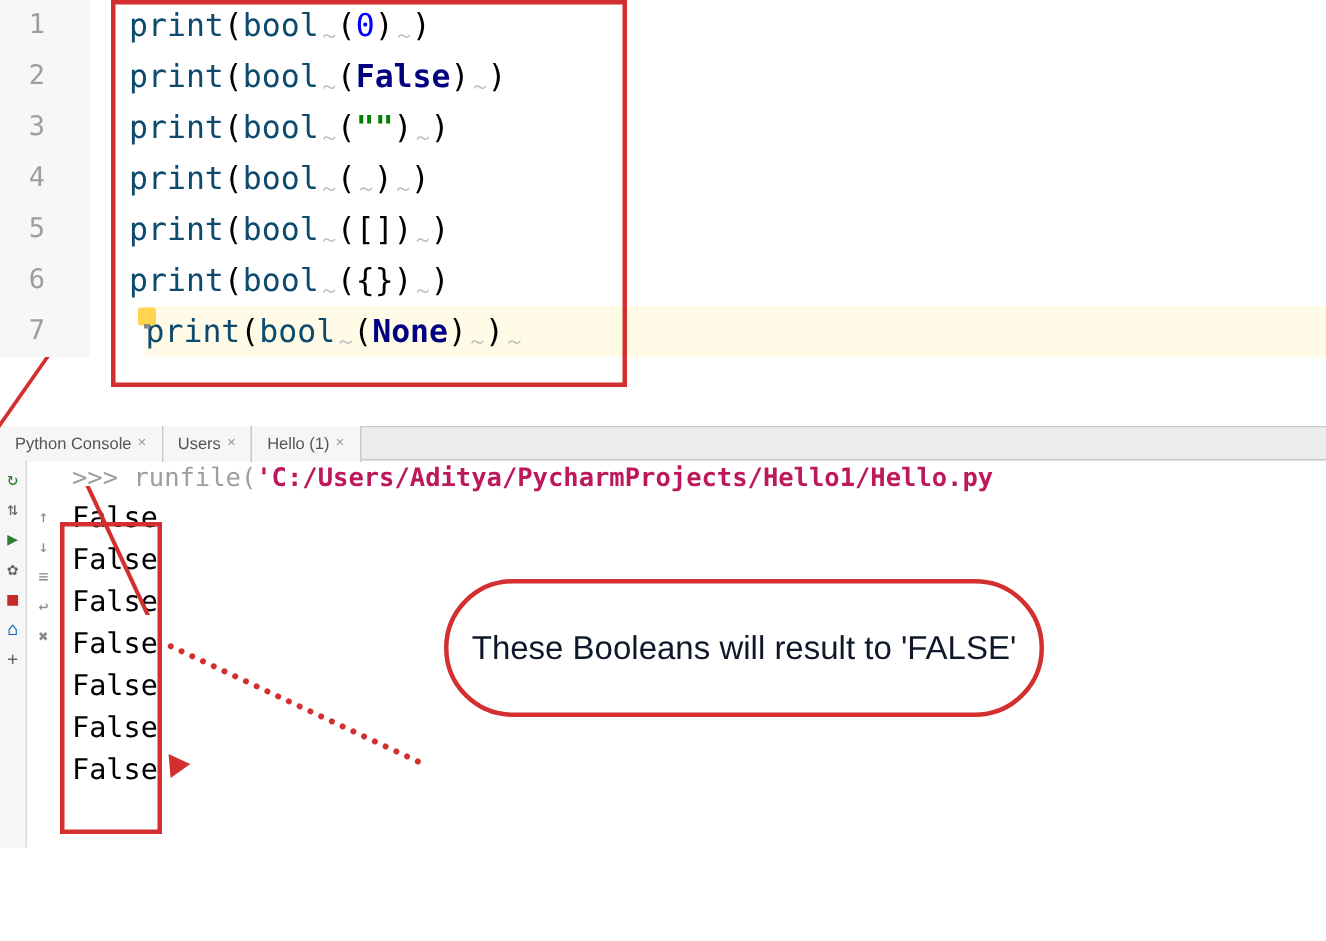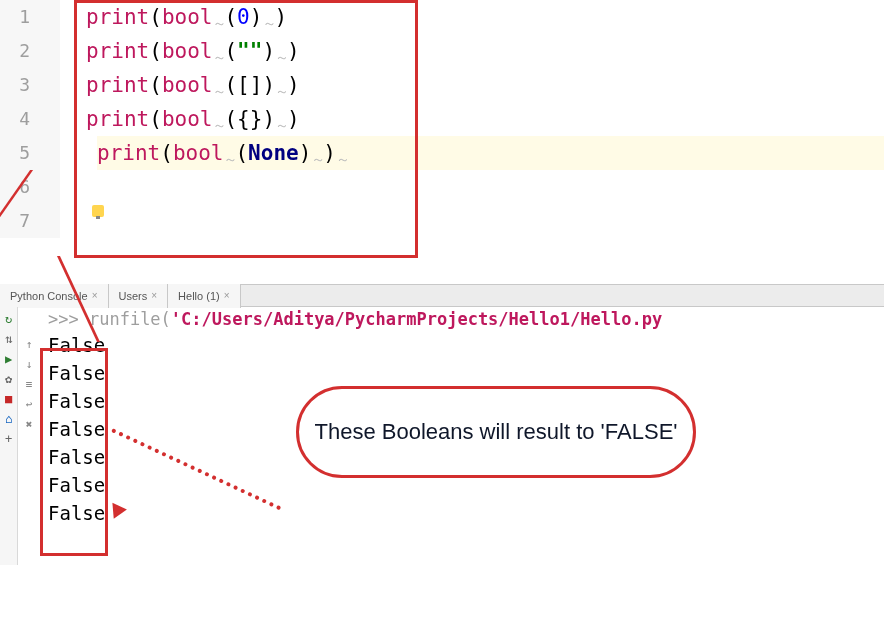--- a/index.html
+++ b/index.html
@@ -5,21 +5,21 @@
 * { margin:0; padding:0; box-sizing:border-box; }
 body { font-family: "Consolas", "Menlo", monospace; background:#fff; width:884px; height:627px; position:relative; overflow:hidden; }
 
 
 .editor { position:relative; }
 .gutter { position:absolute; top:0; left:0; width:60px; background:#f7f7f7; border-right:0px solid #d9d9d9; }
 .g-num { height:34px; line-height:34px; font-size:18px; color:#9e9e9e; text-align:right; padding-right:30px; }
 .codearea { margin-left:60px; padding-left:26px; padding-top:0; }
 .cline { height:34px; line-height:34px; font-size:21px; white-space:pre; font-family:"Consolas","Menlo",monospace; }
 .cline.hl { background:#fffbe6;margin-left:11px; }
-.tok-id   { color:#be185d; }           
+.tok-id   { color:#0c4a6e; }           
 .tok-const{ color:#000080; font-weight:bold; }
 .tok-num  { color:#0000ff; }
 .tok-str  { color:#008000; font-weight:bold; }
 .tok-paren{ color:#000; }
 .squig { color:#bdbdbd; font-size:14px; position:relative; top:4px; letter-spacing:-2px; }
 .bulb { position:absolute; left:92px; top:205px; width:12px; height:12px; background:#ffd54f; border-radius:2px; }
 .bulb:after { content:""; position:absolute; left:4px; bottom:-2px; width:4px; height:3px; background:#888; }
 
 
 .redbox1 { position:absolute; left:74px; top:0px; width:344px; height:258px; border:3px solid #d32f2f; pointer-events:none; }
@@ -66,21 +66,23 @@
     <div class="g-num">2</div>
     <div class="g-num">3</div>
     <div class="g-num">4</div>
     <div class="g-num">5</div>
     <div class="g-num">6</div>
     <div class="g-num">7</div>
   </div>
   <div class="bulb"></div>
   <div class="codearea">
     <div class="cline"><span class="tok-id">print</span><span class="tok-paren">(</span><span class="tok-id">bool</span><span class="squig">～</span><span class="tok-paren">(</span><span class="tok-num">0</span><span class="tok-paren">)</span><span class="squig">～</span><span class="tok-paren">)</span></div>
+    <div class="cline"><span class="tok-id">print</span><span class="tok-paren">(</span><span class="tok-id">bool</span><span class="squig">～</span><span class="tok-paren">(</span><span class="tok-const">False</span><span class="tok-paren">)</span><span class="squig">～</span><span class="tok-paren">)</span></div>
     <div class="cline"><span class="tok-id">print</span><span class="tok-paren">(</span><span class="tok-id">bool</span><span class="squig">～</span><span class="tok-paren">(</span><span class="tok-str">""</span><span class="tok-paren">)</span><span class="squig">～</span><span class="tok-paren">)</span></div>
+    <div class="cline"><span class="tok-id">print</span><span class="tok-paren">(</span><span class="tok-id">bool</span><span class="squig">～</span><span class="tok-paren">(</span><span class="squig">～</span><span class="tok-paren">)</span><span class="squig">～</span><span class="tok-paren">)</span></div>
     <div class="cline"><span class="tok-id">print</span><span class="tok-paren">(</span><span class="tok-id">bool</span><span class="squig">～</span><span class="tok-paren">(</span><span class="tok-paren">[]</span><span class="tok-paren">)</span><span class="squig">～</span><span class="tok-paren">)</span></div>
     <div class="cline"><span class="tok-id">print</span><span class="tok-paren">(</span><span class="tok-id">bool</span><span class="squig">～</span><span class="tok-paren">(</span><span class="tok-paren">{}</span><span class="tok-paren">)</span><span class="squig">～</span><span class="tok-paren">)</span></div>
     <div class="cline hl"><span class="tok-id">print</span><span class="tok-paren">(</span><span class="tok-id">bool</span><span class="squig">～</span><span class="tok-paren">(</span><span class="tok-const">None</span><span class="tok-paren">)</span><span class="squig">～</span><span class="tok-paren">)</span><span class="squig">～</span></div>
   </div>
 </div>
 
 <div class="sep"></div>
 
 <div class="tabs">
   <div class="tab">

